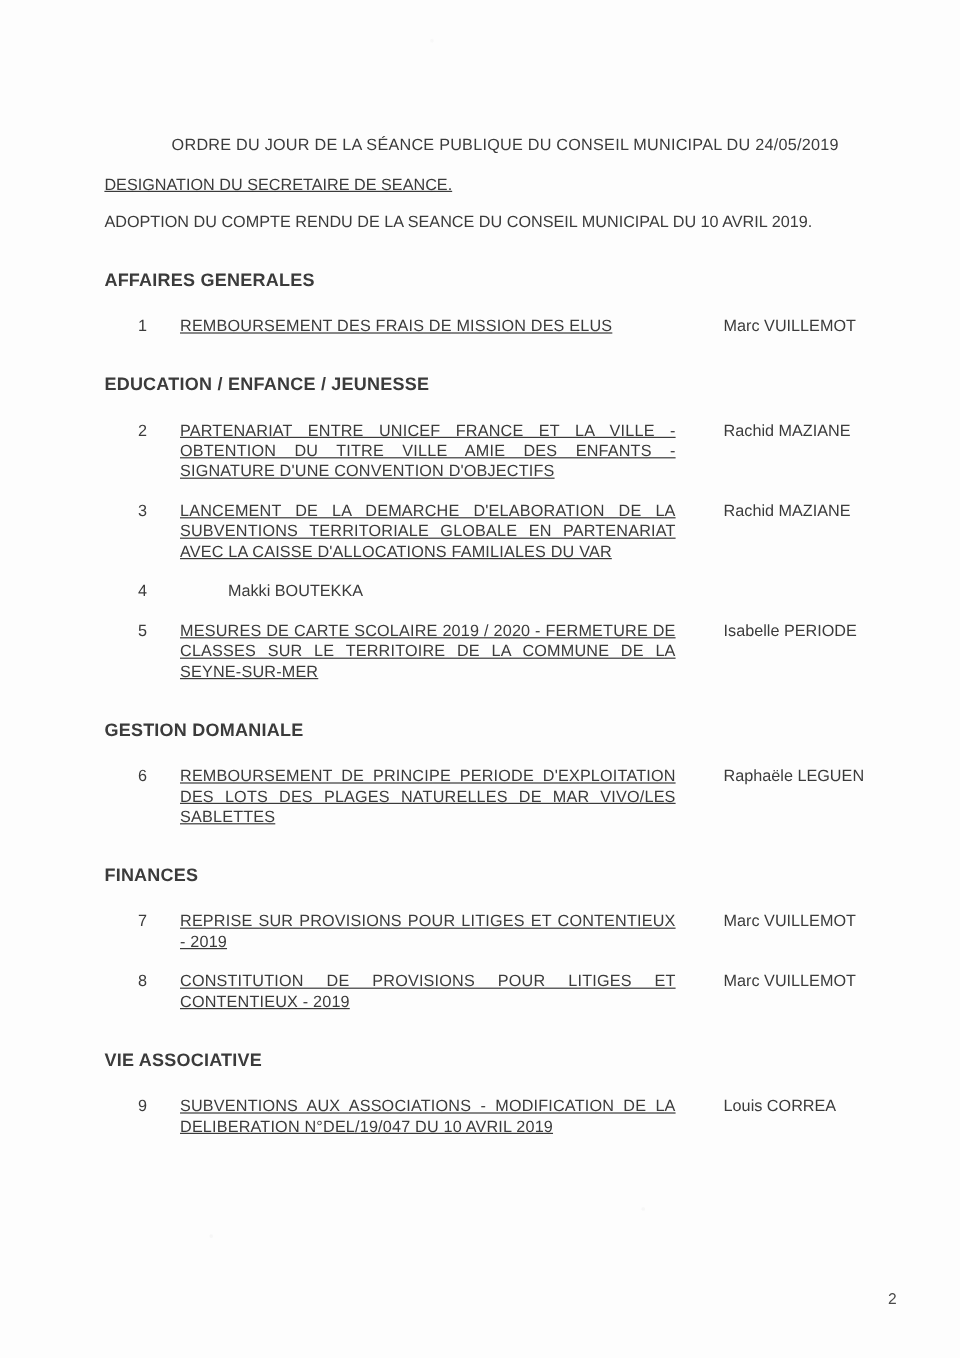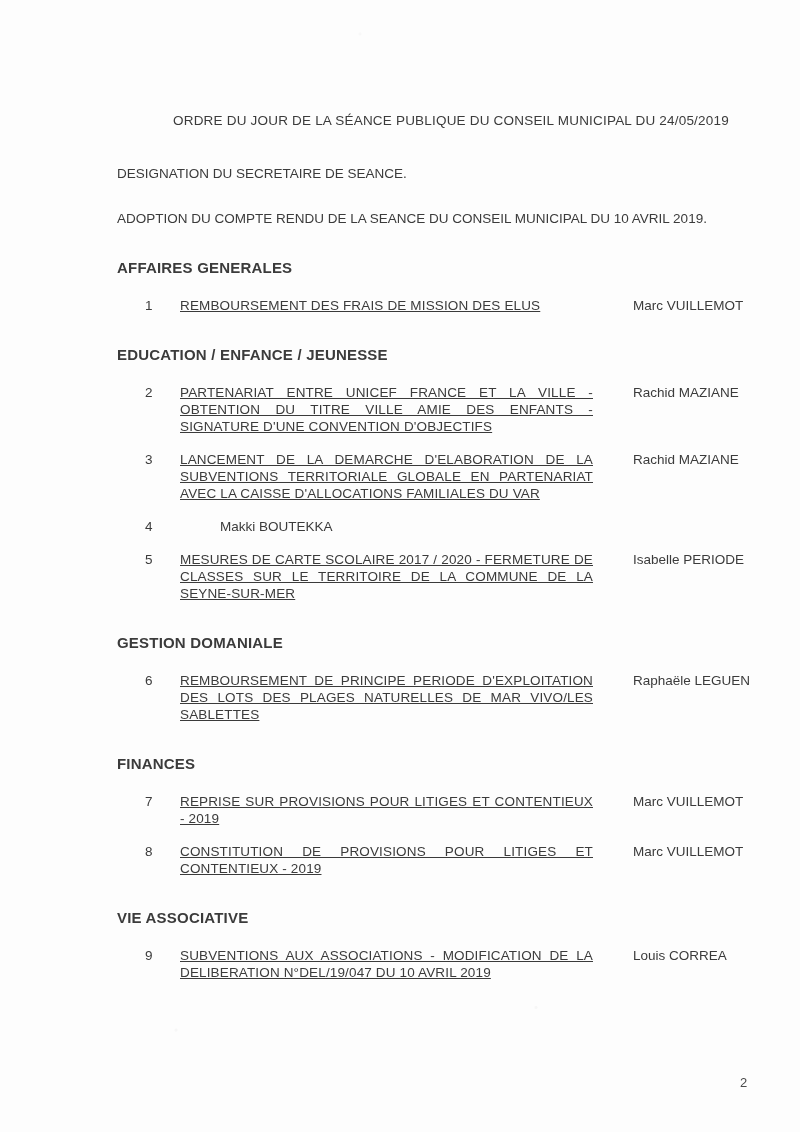--- a/index.html
+++ b/index.html
@@ -13,41 +13,41 @@
   .page {
     position: relative;
     width: 800px;
     height: 1132px;
     margin: 0 auto;
     background: #fdfdfd;
     color: #3b3b3b;
     font-size: 13.5px;
     line-height: 17px;
     padding-top: 112px;
-    padding-left: 117px;
+    padding-left: 87px;
     padding-right: 60px;
     overflow: hidden;
     
     background-image:
       radial-gradient(circle at 22% 91%, rgba(120,120,120,0.05) 0 1px, transparent 2px),
       radial-gradient(circle at 67% 89%, rgba(120,120,120,0.05) 0 1px, transparent 2px),
       radial-gradient(circle at 45% 3%, rgba(120,120,120,0.04) 0 1px, transparent 2px);
   }
 
   .doc-title {
     margin-left: 56px;          
     font-size: 13.5px;
     letter-spacing: 0.2px;
     white-space: nowrap;
   }
 
   .intro, .sections, .section, .items { display: flex; flex-direction: column; }
 
-  .intro-line-1 { margin-top: 36px; }   
-  .intro-line-2 { margin-top: 28px; }   
+  .intro-line-1 { margin-top: 16px; text-decoration: underline; }   
+  .intro-line-2 { margin-top: 14px; }   
 
   .section-heading {
     margin-top: 32px;
     font-size: 15px;
     font-weight: bold;
     letter-spacing: 0.2px;
   }
 
   .item-row {
     display: flex;
@@ -122,21 +122,21 @@
     <div class="item-number">3</div>
     <div class="item-title">LANCEMENT DE LA DEMARCHE D'ELABORATION DE LA SUBVENTIONS TERRITORIALE GLOBALE EN PARTENARIAT AVEC LA CAISSE D'ALLOCATIONS FAMILIALES DU VAR</div>
     <div class="item-rapporteur">Rachid MAZIANE</div>
   </div>
           <div class="item-row following">
     <div class="item-number">4</div>
     <div class="item-rapporteur">Makki BOUTEKKA</div>
   </div>
           <div class="item-row following">
     <div class="item-number">5</div>
-    <div class="item-title">MESURES DE CARTE SCOLAIRE 2017 / 2020 - FERMETURE DE CLASSES SUR LE TERRITOIRE DE LA COMMUNE DE LA SEYNE-SUR-MER</div>
+    <div class="item-title">MESURES DE CARTE SCOLAIRE 2019 / 2020 - FERMETURE DE CLASSES SUR LE TERRITOIRE DE LA COMMUNE DE LA SEYNE-SUR-MER</div>
     <div class="item-rapporteur">Isabelle PERIODE</div>
   </div>
         </div>
   </section>
       <section class="section">
     <h2 class="section-heading">GESTION DOMANIALE</h2>
     <div class="items">
           <div class="item-row first-in-section">
     <div class="item-number">6</div>
     <div class="item-title">REMBOURSEMENT DE PRINCIPE PERIODE D'EXPLOITATION DES LOTS DES PLAGES NATURELLES DE MAR VIVO/LES SABLETTES</div>

